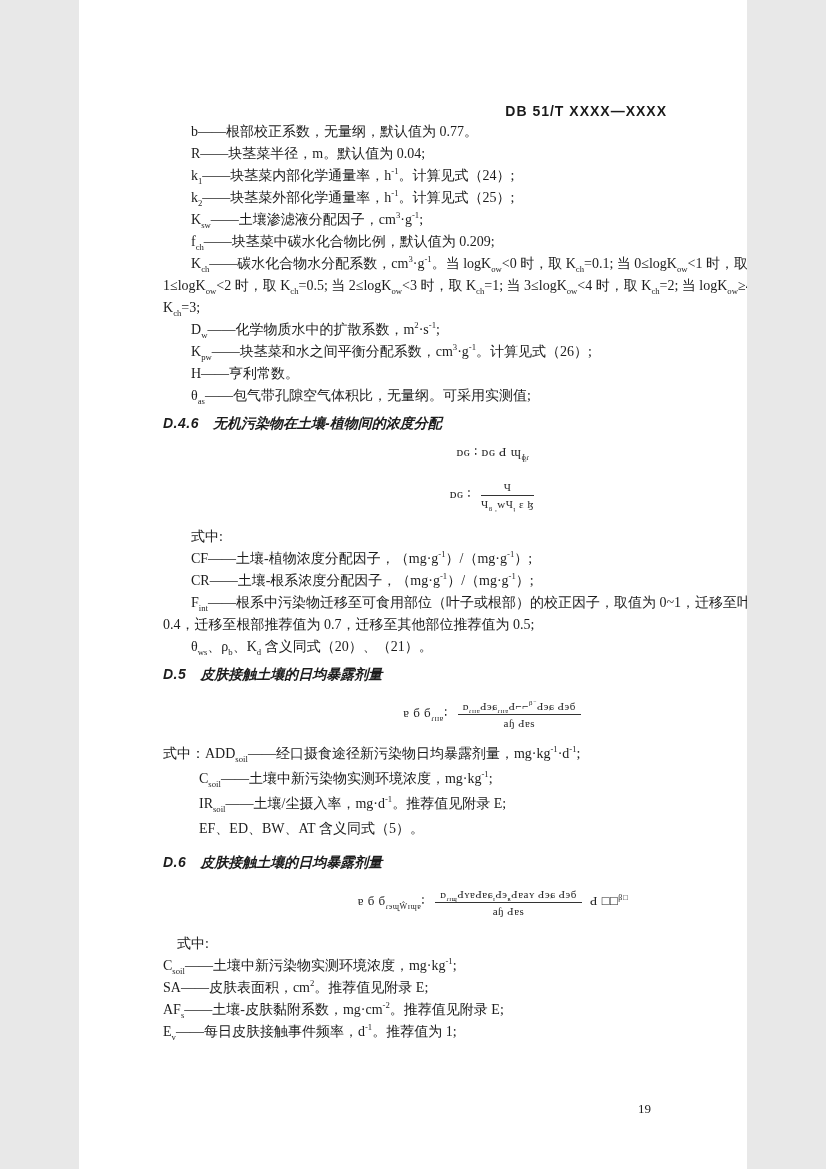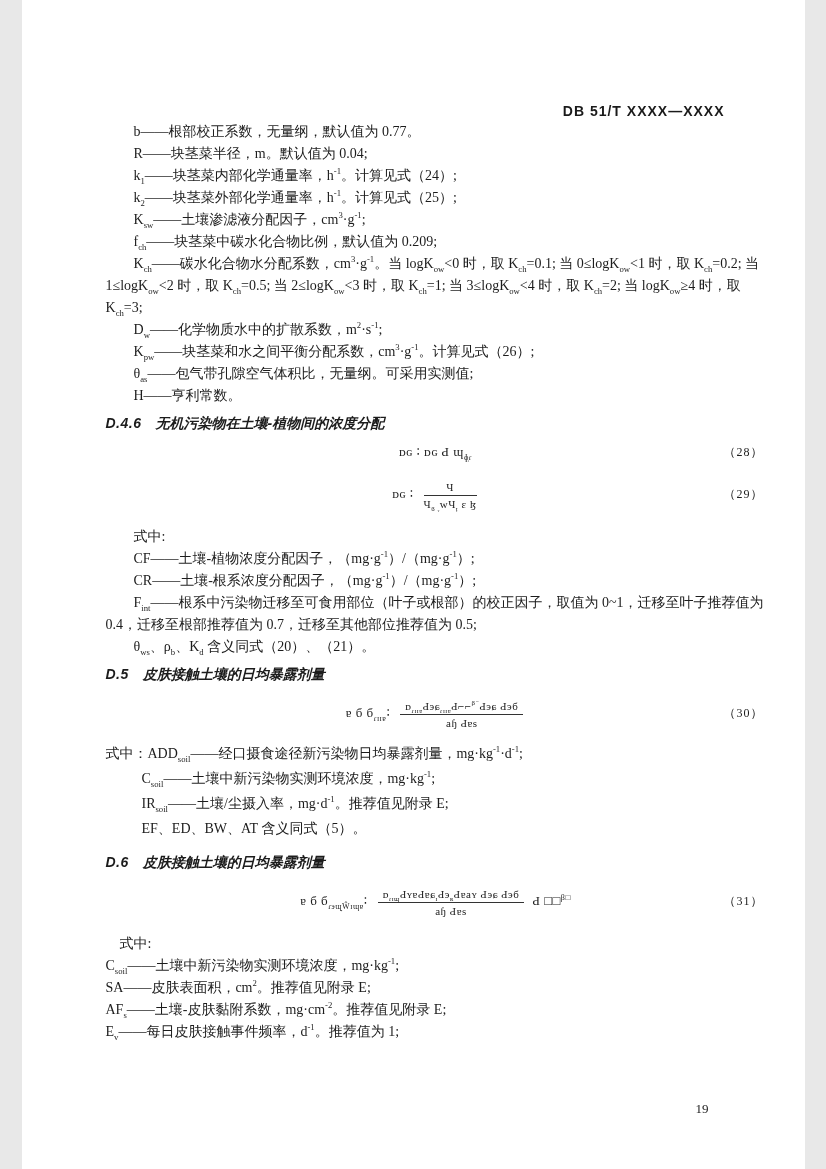--- a/index.html
+++ b/index.html
@@ -1,18 +1,18 @@
 <!DOCTYPE html>
 <html><head>
 <meta charset="utf-8">
 <style>
   html,body{margin:0;padding:0;background:#e8e8e8;}
   .page{
     position:relative;
-    width:783px;height:1169px;
+    width:668px;height:1169px;
     margin:0 auto;
     background:#ffffff;
     color:#1c1c1c;
     font-family:"Liberation Serif","DejaVu Serif",serif;
     overflow:hidden;
   }
   .doc-header{
     position:absolute;
     top:103px;right:80px;
     font-family:"Liberation Sans","DejaVu Sans",sans-serif;
@@ -108,22 +108,22 @@
 
     <p class="def indent">b——根部校正系数，无量纲，默认值为 0.77。</p>
     <p class="def indent">R——块茎菜半径，m。默认值为 0.04;</p>
     <p class="def indent">k<sub>1</sub>——块茎菜内部化学通量率，h<sup>-1</sup>。计算见式（24）;</p>
     <p class="def indent">k<sub>2</sub>——块茎菜外部化学通量率，h<sup>-1</sup>。计算见式（25）;</p>
     <p class="def indent">K<sub>sw</sub>——土壤渗滤液分配因子，cm<sup>3</sup>·g<sup>-1</sup>;</p>
     <p class="def indent">f<sub>ch</sub>——块茎菜中碳水化合物比例，默认值为 0.209;</p>
     <p class="def indent">K<sub>ch</sub>——碳水化合物水分配系数，cm<sup>3</sup>·g<sup>-1</sup>。当 logK<sub>ow</sub>&lt;0 时，取 K<sub>ch</sub>=0.1; 当 0≤logK<sub>ow</sub>&lt;1 时，取 K<sub>ch</sub>=0.2; 当 1≤logK<sub>ow</sub>&lt;2 时，取 K<sub>ch</sub>=0.5; 当 2≤logK<sub>ow</sub>&lt;3 时，取 K<sub>ch</sub>=1; 当 3≤logK<sub>ow</sub>&lt;4 时，取 K<sub>ch</sub>=2; 当 logK<sub>ow</sub>≥4 时，取 K<sub>ch</sub>=3;</p>
     <p class="def indent">D<sub>w</sub>——化学物质水中的扩散系数，m<sup>2</sup>·s<sup>-1</sup>;</p>
     <p class="def indent">K<sub>pw</sub>——块茎菜和水之间平衡分配系数，cm<sup>3</sup>·g<sup>-1</sup>。计算见式（26）;</p>
+    <p class="def indent">H——亨利常数。</p>
     <p class="def indent">θ<sub>as</sub>——包气带孔隙空气体积比，无量纲。可采用实测值;</p>
-    <p class="def indent">H——亨利常数。</p>
 
     <div class="heading">
       <span class="h-label">D.4.6</span><span class="h-title">无机污染物在土壤-植物间的浓度分配</span>
     </div>
 
     <div class="eq-row">
       <span class="eq-body">ᴅɢ ∶ ᴅɢ Ԁ ɰ<sub>ɸ̜ɾ</sub></span>
       <span class="eq-label">（28）</span>
     </div>
 

